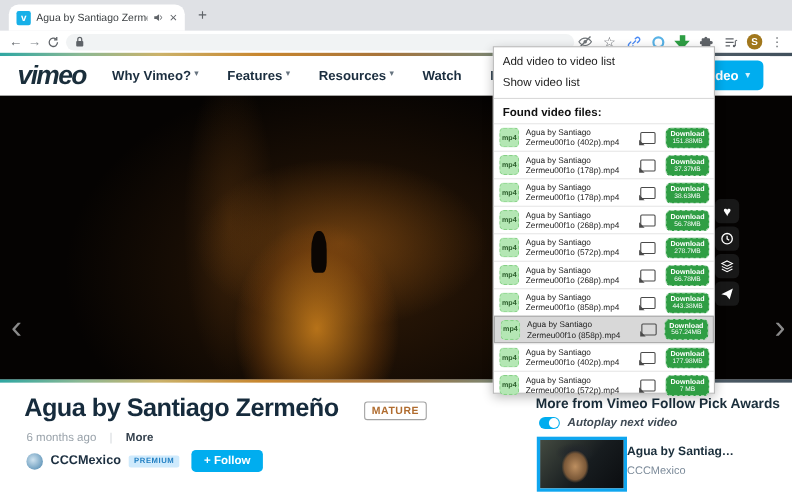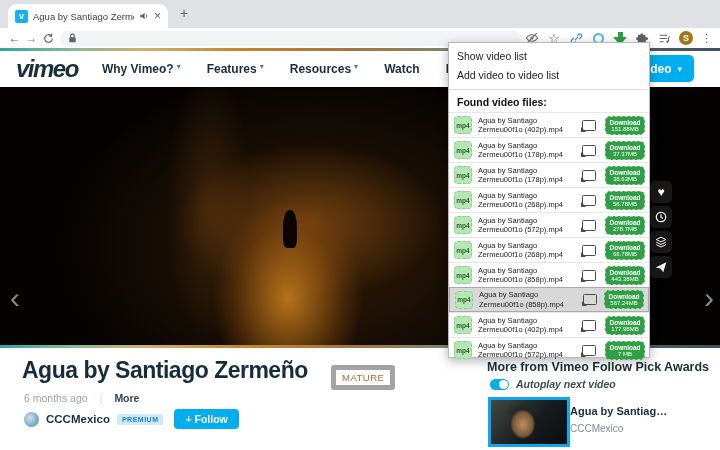--- a/index.html
+++ b/index.html
@@ -53,21 +53,21 @@
 .figure{position:absolute;left:283px;top:123px;width:14px;height:38px;background:#0b0603;border-radius:45% 45% 25% 25%}
 .pchev{position:absolute;top:196px;font-size:30px;color:#8a8a8a;line-height:1}
 .pchev.l{left:10px}.pchev.r{right:6px}
 .stack{position:absolute;left:650px;top:94px;display:flex;flex-direction:column;gap:3px}
 .stackbtn{width:22px;height:22px;border-radius:5px;background:rgba(26,26,26,.92);display:flex;align-items:center;justify-content:center}
 .heart-g{color:#fff;font-size:12px;line-height:1}
 
 
 .content{position:absolute;left:0;top:348px;width:720px;height:102px;background:#fff}
 .vtitle{position:absolute;left:22px;top:9px;font-size:23px;font-weight:bold;color:#162b3c;letter-spacing:-0.5px}
-.mature{position:absolute;left:331px;top:17px;border:5px solid #a3a3a3;color:#b06c2f;font-size:9.5px;font-weight:normal;border-radius:3px;padding:2px 6px;letter-spacing:.5px}
+.mature{position:absolute;left:331px;top:17px;border:1px solid #a3a3a3;color:#b06c2f;font-size:9.5px;font-weight:bold;border-radius:3px;padding:2px 6px;letter-spacing:.5px}
 .meta{position:absolute;left:24px;top:44px;font-size:10.5px;color:#9aa3ab;display:flex;gap:12px;align-items:center}
 .meta .sep{color:#d4d8dc}
 .meta .more{color:#36424e;font-weight:bold}
 .chrow{position:absolute;left:24px;top:61px;display:flex;align-items:center;gap:7px}
 .chavatar{width:15px;height:15px;border-radius:50%;background:radial-gradient(circle at 40% 40%,#cfe3f0,#6f9fc0 70%,#3d6e96);flex:none}
 .chname{font-size:11.5px;font-weight:bold;color:#1b2e3f}
 .prem{background:#cfeafc;color:#1f7ec2;font-size:7px;font-weight:bold;padding:2px 5px;border-radius:2px;letter-spacing:.5px}
 .follow{background:#00adef;color:#fff;font-size:10.5px;font-weight:bold;border-radius:4px;padding:4px 11px;margin-left:4px}
 
 
@@ -266,22 +266,22 @@
     <div class="nextcard">
       <span class="thumb"></span>
       <span class="nexttext">
         <div class="nexttitle">Agua by Santiag…</div>
         <div class="nextchan">CCCMexico</div>
       </span>
     </div>
   </div>
 
   <div class="popup">
+    <div class="pmenu">Add video to video list</div>
     <div class="pmenu">Show video list</div>
-    <div class="pmenu">Add video to video list</div>
     <div class="pdiv"></div>
     <div class="pfound">Found video files:</div>
     <div class="flist">
   <div class="frow">
     <span class="mp4ic">mp4</span>
     <span class="fname"><span>Agua by Santiago</span><br><span>Zermeu00f1o (402p).mp4</span></span>
     <span class="monic"></span>
     <span class="dlbtn">
       <span class="dl1">Download</span>
       <span class="dl2">151.88MB</span>

